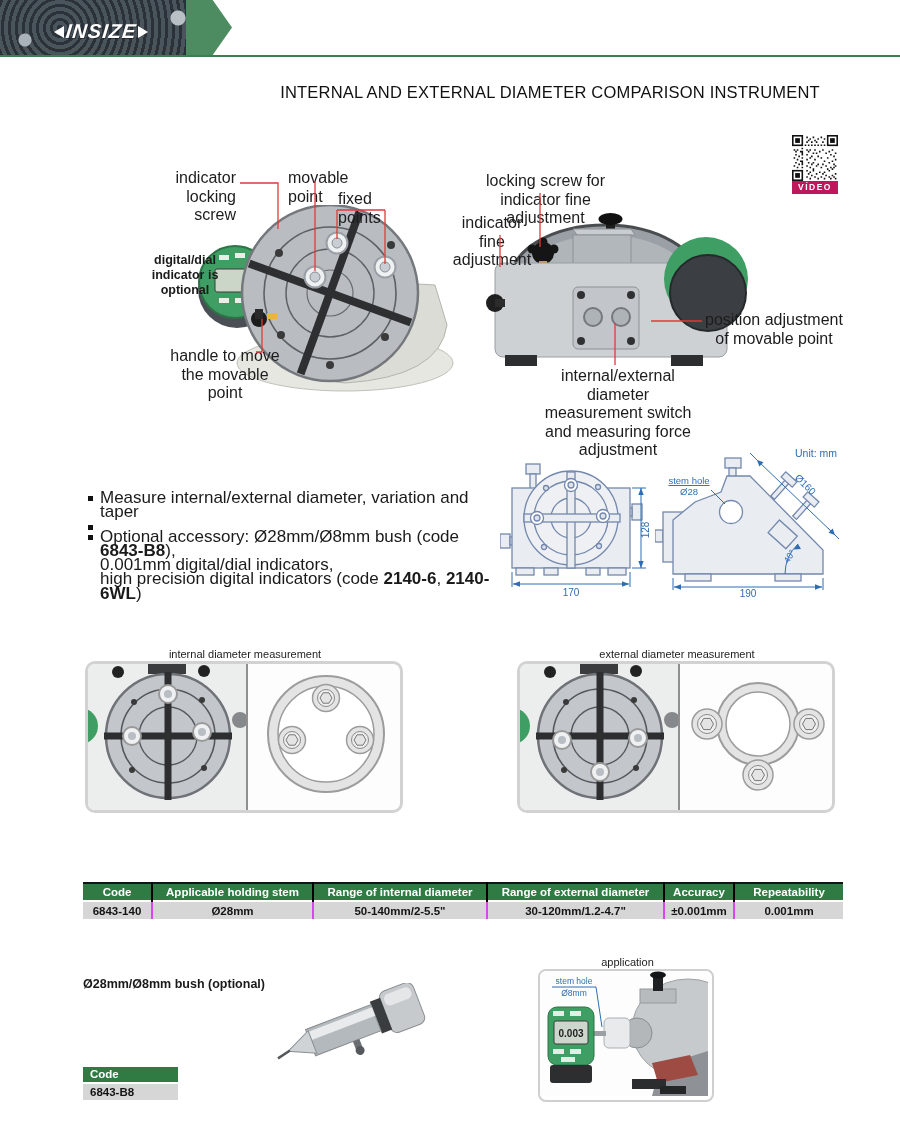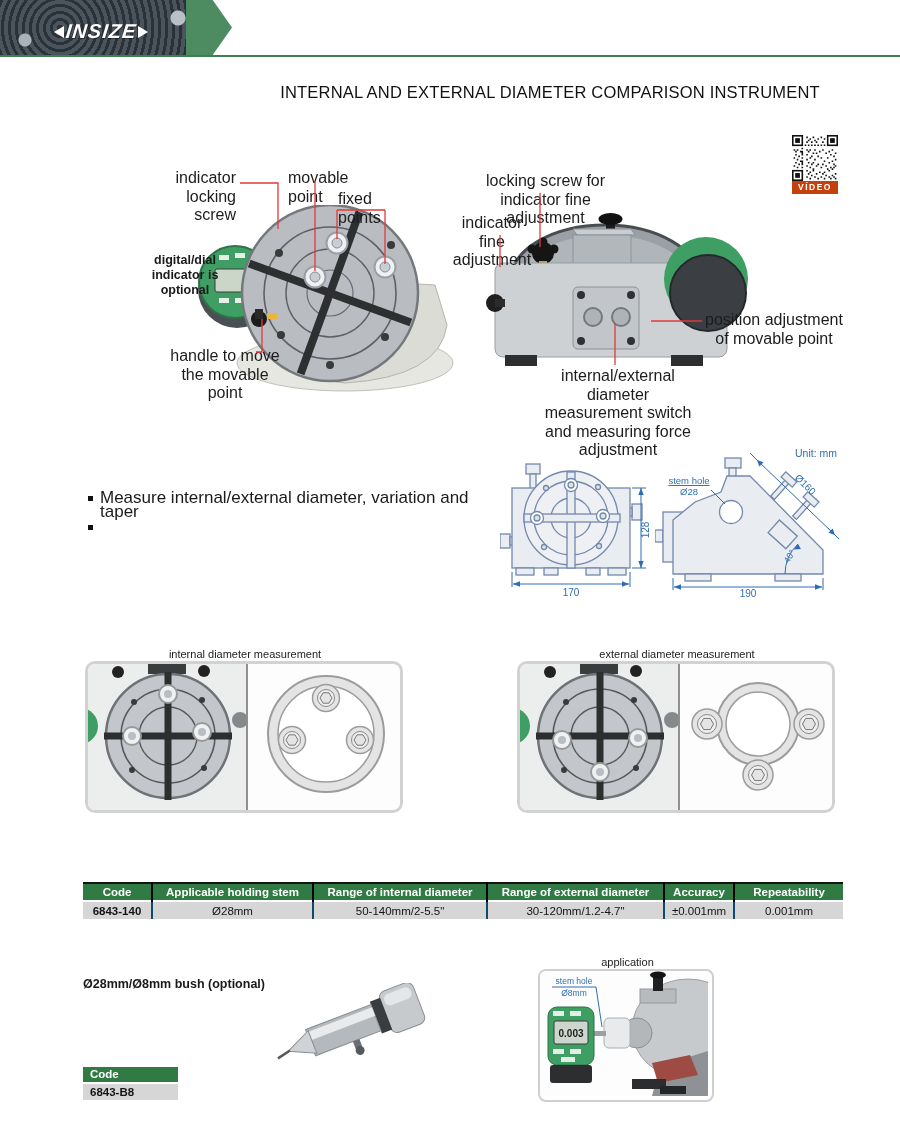--- a/index.html
+++ b/index.html
@@ -29,21 +29,21 @@
     font-size:16.5px;font-weight:normal;letter-spacing:.2px;color:#111;}
 
   
   .lbl{font-size:16px;line-height:1.16;color:#1c1c1c;white-space:pre-line;}
   .lbl-c{text-align:center;}
   .lbl-r{text-align:right;}
   .note-bold{font-size:12.5px;font-weight:bold;line-height:1.2;text-align:center;white-space:pre-line;}
 
   
   .qr-box{left:792px;top:135px;width:46px;height:46px;background:#fff;}
-  .video-badge{left:792px;top:181px;width:46px;height:13px;background:#c2410c;color:#fff;
+  .video-badge{left:792px;top:181px;width:46px;height:13px;background:#be185d;color:#fff;
     font-size:8.5px;font-weight:bold;letter-spacing:1.5px;text-align:center;line-height:13px;}
 
   
   .unit-label{left:795px;top:447px;width:70px;font-size:10.5px;color:#2E6DB4;}
 
   
   .features{left:88px;top:491px;width:410px;font-size:17px;line-height:14.3px;}
   .feature{display:flex;margin:0;}
   .feature .bullet{flex:0 0 5px;width:5px;height:5px;background:#111;margin:5px 7px 0 0;}
   .feature-text{white-space:pre-line;}
@@ -55,21 +55,21 @@
     overflow:hidden;}
   .panel .divider{position:absolute;left:158px;top:0;width:2px;height:146px;background:#8f8f8f;}
 
   
   .spec-table{left:83px;top:882px;width:760px;border-collapse:collapse;table-layout:fixed;
     border-top:2px solid #141414;}
   .spec-table th{background:#2F7B43;color:#fff;font-size:11.5px;font-weight:bold;height:14px;
     padding:1px 2px;border-left:2px solid #000000;}
   .spec-table th:first-child{border-left:none;}
   .spec-table td{background:#D6D6D6;color:#141414;font-size:11.5px;text-align:center;height:15px;
-    padding:1px 2px;border-left:2px solid #0c4a6e;border-top:2px solid #fff;}
+    padding:1px 2px;border-left:2px solid #d946ef;border-top:2px solid #fff;font-weight:bold;}
   .spec-table td:first-child{border-left:none;font-weight:bold;}
 
   
   .bush-heading{left:83px;top:977px;font-size:12.5px;font-weight:bold;}
   .mini-table{left:83px;top:1067px;width:95px;font-size:11.5px;}
   .mini-table .mt-head{background:#2F7B43;color:#fff;font-weight:bold;height:15px;line-height:15px;
     padding-left:7px;}
   .mini-table .mt-row{background:#D6D6D6;color:#141414;font-weight:bold;height:16px;line-height:16px;
     padding-left:7px;margin-top:2px;}
   .app-title{left:550px;top:956px;width:155px;}
@@ -338,20 +338,26 @@
     <text x="93" y="147" font-size="10" fill="#2E6DB4" text-anchor="middle">190</text>
   </svg>
 
   <div class="abs features">
     <div class="feature">
       <span class="bullet"></span>
       <span class="feature-text">Measure internal/external diameter, variation and taper</span>
     </div>
     <div class="feature">
       <span class="bullet"></span>
+    </div>
+    <div class="feature">
+      <span class="bullet"></span>
+      <span class="feature-text"><span>Optional accessory: Ø28mm/Ø8mm bush (code </span><b>6843-B8</b><span>),
+0.001mm digital/dial indicators,
+high precision digital indicators (code </span><b>2140-6</b><span>, </span><b>2140-6WL</b><span>)</span></span>
     </div>
   </div>
 
   <div class="abs panel-title" style="left:95px;top:648px;width:300px;">internal diameter measurement</div>
   <div class="abs panel" style="left:85px;top:661px;">
     <svg style="position:absolute;left:0;top:0;" width="158" height="146" viewBox="0 0 158 146">
       <rect width="158" height="146" fill="#eceeee"></rect>
       <rect x="60" y="0" width="38" height="10" fill="#3a3c3e"></rect>
       <circle cx="30" cy="8" r="6" fill="#222"></circle>
         <circle cx="116" cy="7" r="6" fill="#222"></circle>

